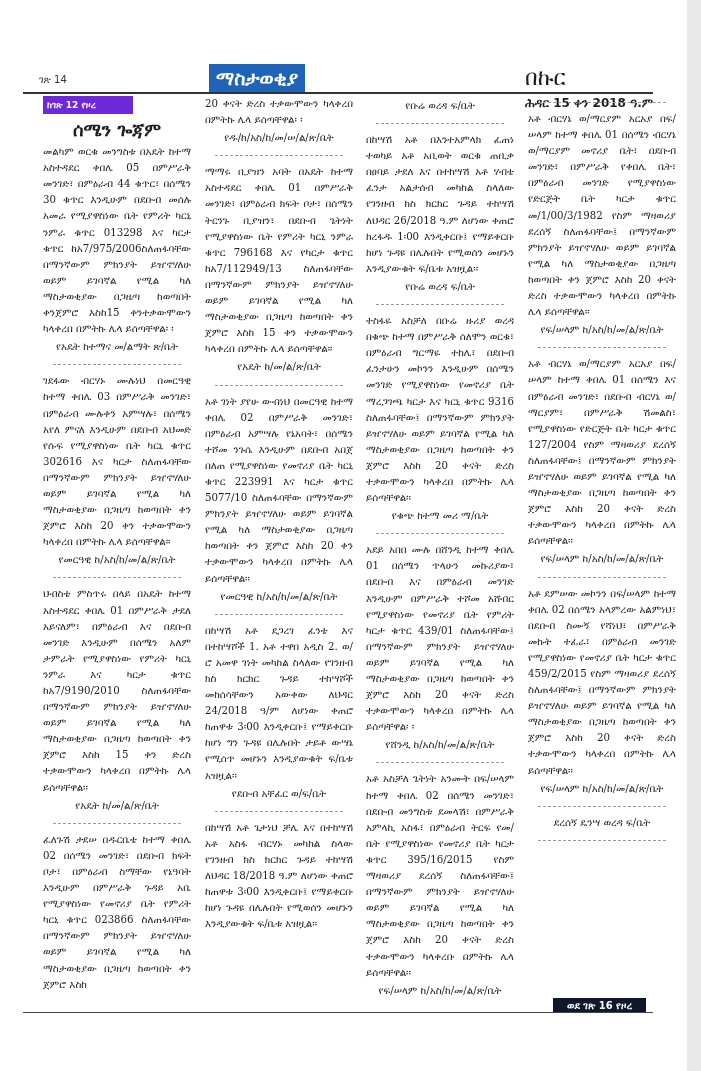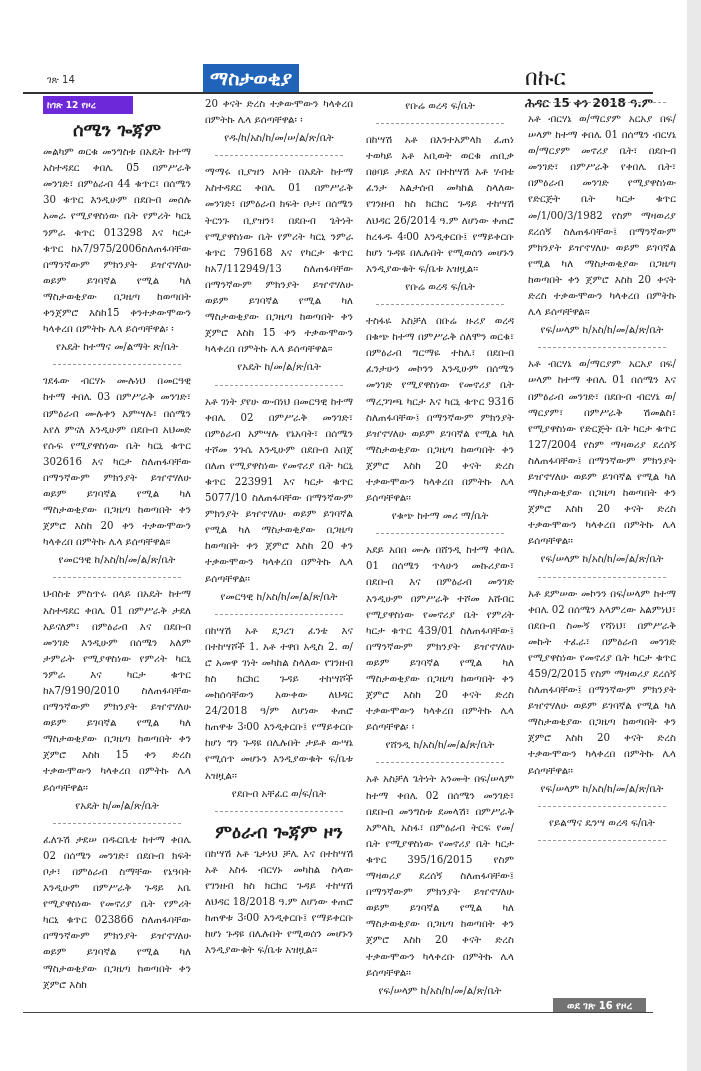--- a/index.html
+++ b/index.html
@@ -14,25 +14,25 @@
     background: #e9e9ea;
   }
   .page {
     position: absolute; left: 12px; top: 0; width: 675px; height: 1071px;
     background: #ffffff;
   }
   .header {
     position: absolute; left: 23px; top: 62px; width: 630px; height: 30px;
   }
   .page-number {
-    position: absolute; left: 24px; top: 12px; font-size: 10px; color: #333;
+    position: absolute; left: 16px; top: 12px; font-size: 10px; color: #333;
     font-family: "DejaVu Sans", sans-serif;
   }
   .section-title-box {
-    position: absolute; left: 180px; top: 2px; width: 96px; height: 28px;
+    position: absolute; left: 186px; top: 2px; width: 96px; height: 28px;
     background: #1f64b8; color: #fff;
     font-family: "DejaVu Sans", sans-serif; font-weight: bold;
     font-size: 19px; line-height: 28px; text-align: center;
     letter-spacing: 0px;
   }
   .masthead {
     position: absolute; right: 0px; top: 3px; display: flex; align-items: baseline; gap: 6px;
     color: #1d1d1d;
     flex-direction: column;
   }
@@ -64,21 +64,21 @@
   }
   .notice { margin: 0; }
   .notice p { margin: 0; text-align: justify; }
   .signature { text-align: center; margin: 2px 0 0; }
   .divider {
     border-top: 1px dashed #9a9a9a; margin: 9px 10px 8px;
     height: 0;
   }
   .next-page {
     position: absolute; left: 553px; top: 998px; width: 93px; height: 15px;
-    background: #737373; color: #fff; font-family: "DejaVu Sans", sans-serif;
+    background: #0f172a; color: #fff; font-family: "DejaVu Sans", sans-serif;
     font-weight: bold; font-size: 10px; line-height: 15px; text-align: center;
   }
 </style>
 </head>
 <body>
 
 <div class="right-margin"></div>
 <div class="page"></div>
 
 <div class="header">
@@ -128,33 +128,32 @@
   <div class="notice">
     <p>አቶ ገነት ያየሁ ውብነህ በመርዓዊ ከተማ ቀበሌ 02 በምሥራቅ መንገድ፣ በምዕራብ አምሣሉ የኔአባት፣ በሰሜን ተሾመ ንጉሴ እንዲሁም በደቡብ አበጀ በለጠ የሚያዋስነው የመኖሪያ ቤት ካርኒ ቁጥር 223991 እና ካርታ ቁጥር 5077/10 ስለጠፋባቸው በማንኛውም ምክንያት ይዠኖሃለሁ ወይም ይገባኛል የሚል ካለ ማስታወቂያው በጋዜጣ ከወጣበት ቀን ጀምሮ እስከ 20 ቀን ተቃውሞውን ካላቀረበ በምትኩ ሌላ ይሰጣቸዋል፡፡</p>
     <div class="signature">የመርዓዊ ከ/አስ/ከ/መ/ል/ጽ/ቤት</div>
   </div>
   <div class="divider"></div>
   <div class="notice">
     <p>በከሣሽ አቶ ደጋረገ ፈንቴ እና በተከሣሾች 1. አቶ ተዋበ አዲስ 2. ወ/ሮ አመዋ ገነት መካከል ስላለው የገንዘብ ክስ ክርክር ጉዳይ ተከሣሾች መከሰሳቸውን አውቀው ለህዳር 24/2018 ዓ/ም ለሆነው ቀጠሮ ከጠዋቱ 3፡00 እንዲቀርቡ፤ የማይቀርቡ ከሆነ ግን ጉዳዩ በሌሉበት ታይቶ ውሣኔ የሚሰጥ መሆኑን እንዲያውቁት ፍ/ቤቱ አዝዟል፡፡</p>
     <div class="signature">የደቡብ አቸፈር ወ/ፍ/ቤት</div>
   </div>
   <div class="divider"></div>
-  <div class="region-heading">ምዕራብ ጐጃም ዞን</div>
   <div class="notice">
     <p>በከሣሽ አቶ ጌታነህ ቻሌ እና በተከሣሽ አቶ አስፋ ብርሃኑ መካከል ስላው የገንዘብ ክስ ክርክር ጉዳይ ተከሣሽ ለህዳር 18/2018 ዓ.ም ለሆነው ቀጠሮ ከጠዋቱ 3፡00 እንዲቀርቡ፤ የማይቀርቡ ከሆነ ጉዳዩ በሌሉበት የሚወሰን መሆኑን እንዲያውቁት ፍ/ቤቱ አዝዟል፡፡</p>
   </div>
 </div>
 
 <div class="col col3">
   <div class="notice">
     <div class="signature">የቡሬ ወረዳ ፍ/ቤት</div>
   </div>
   <div class="divider"></div>
   <div class="notice">
-    <p>በከሣሽ አቶ በእንተአምላክ ፈጠነ ተወካይ አቶ አቢወት ወርቁ ጠቢቃ በፀባይ ታደለ እና በተከሣሽ አቶ ሃብቴ ፈንታ አልታሰብ መካከል ስላለው የገንዘብ ክስ ክርክር ጉዳይ ተከሣሽ ለህዳር 26/2014 ዓ.ም ለሆነው ቀጠሮ ከረፋዱ 4፡00 እንዲቀርቡ፤ የማይቀርቡ ከሆነ ጉዳዩ በሌሉበት የሚወሰን መሆኑን እንዲያውቁት ፍ/ቤቱ አዝዟል፡፡</p>
+    <p>በከሣሽ አቶ በእንተአምላክ ፈጠነ ተወካይ አቶ አቢወት ወርቁ ጠቢቃ በፀባይ ታደለ እና በተከሣሽ አቶ ሃብቴ ፈንታ አልታሰብ መካከል ስላለው የገንዘብ ክስ ክርክር ጉዳይ ተከሣሽ ለህዳር 26/2018 ዓ.ም ለሆነው ቀጠሮ ከረፋዱ 1፡00 እንዲቀርቡ፤ የማይቀርቡ ከሆነ ጉዳዩ በሌሉበት የሚወሰን መሆኑን እንዲያውቁት ፍ/ቤቱ አዝዟል፡፡</p>
     <div class="signature">የቡሬ ወረዳ ፍ/ቤት</div>
   </div>
   <div class="divider"></div>
   <div class="notice">
     <p>ተስፋዬ አስቻለ በቡሬ ዙሪያ ወረዳ በቁጭ ከተማ በምሥራቅ ሰለሞን ወርቁ፣ በምዕራብ ግርማዬ ተከሌ፣ በደቡብ ፈንታሁን መኮንን እንዲሁም በሰሜን መንገድ የሚያዋስነው የመኖሪያ ቤት ማረጋገጫ ካርታ እና ካርኒ ቁጥር 9316 ስለጠፋባቸው፤ በማንኛውም ምክንያት ይዠኖሃለሁ ወይም ይገባኛል የሚል ካለ ማስታወቂያው በጋዜጣ ከወጣበት ቀን ጀምሮ እስከ 20 ቀናት ድረስ ተቃውሞውን ካላቀረበ በምትኩ ሌላ ይሰጣቸዋል፡፡</p>
     <div class="signature">የቁጭ ከተማ መሪ ማ/ቤት</div>
   </div>
   <div class="divider"></div>
   <div class="notice">
     <p>አደይ አበበ ሙሉ በሸንዲ ከተማ ቀበሌ 01 በሰሜን ጥላሁን መኩሪያው፣ በደቡብ እና በምዕራብ መንገድ እንዲሁም በምሥራቅ ተሾመ አሸብር የሚያዋስነው የመኖሪያ ቤት የምሪት ካርታ ቁጥር 439/01 ስለጠፋባቸው፤ በማንኛውም ምክንያት ይዠኖሃለሁ ወይም ይገባኛል የሚል ካለ ማስታወቂያው በጋዜጣ ከወጣበት ቀን ጀምሮ እስከ 20 ቀናት ድረስ ተቃውሞውን ካላቀረበ በምትኩ ሌላ ይሰጣቸዋል፡ ፡</p>
@@ -178,19 +177,19 @@
     <p>አቶ ብርሃኔ ወ/ማርያም አርአያ በፍ/ሠላም ከተማ ቀበሌ 01 በሰሜን እና በምዕራብ መንገድ፣ በደቡብ ብርሃኔ ወ/ማርያም፣ በምሥራቅ ሽመልስ፣ የሚያዋስነው የድርጅት ቤት ካርታ ቁጥር 127/2004 የስም ማዛወሪያ ደረሰኝ ስለጠፋባቸው፤ በማንኛውም ምክንያት ይዠኖሃለሁ ወይም ይገባኛል የሚል ካለ ማስታወቂያው በጋዜጣ ከወጣበት ቀን ጀምሮ እስከ 20 ቀናት ድረስ ተቃውሞውን ካላቀረበ በምትኩ ሌላ ይሰጣቸዋል፡፡</p>
     <div class="signature">የፍ/ሠላም ከ/አስ/ከ/መ/ል/ጽ/ቤት</div>
   </div>
   <div class="divider"></div>
   <div class="notice">
     <p>አቶ ደምሠው መኮንን በፍ/ሠላም ከተማ ቀበሌ 02 በሰሜን አላምረው አልምነህ፣ በደቡብ ስሙኝ የሻነህ፣ በምሥራቅ መኩት ተፈራ፣ በምዕራብ መንገድ የሚያዋስነው የመኖሪያ ቤት ካርታ ቁጥር 459/2/2015 የስም ማዛወሪያ ደረሰኝ ስለጠፋባቸው፤ በማንኛውም ምክንያት ይዠኖሃለሁ ወይም ይገባኛል የሚል ካለ ማስታወቂያው በጋዜጣ ከወጣበት ቀን ጀምሮ እስከ 20 ቀናት ድረስ ተቃውሞውን ካላቀረበ በምትኩ ሌላ ይሰጣቸዋል፡፡</p>
     <div class="signature">የፍ/ሠላም ከ/አስ/ከ/መ/ል/ጽ/ቤት</div>
   </div>
   <div class="divider"></div>
   <div class="notice">
-    <div class="signature">የይልማና ዴንሣ ወረዳ ፍ/ቤት</div>
+    <div class="signature">ደረሰኝ ዴንሣ ወረዳ ፍ/ቤት</div>
   </div>
   <div class="divider"></div>
 </div>
 
 <div class="next-page">ወደ ገጽ 16 የዞረ</div>
 <div class="footer-rule"></div>
 
 </body></html>

